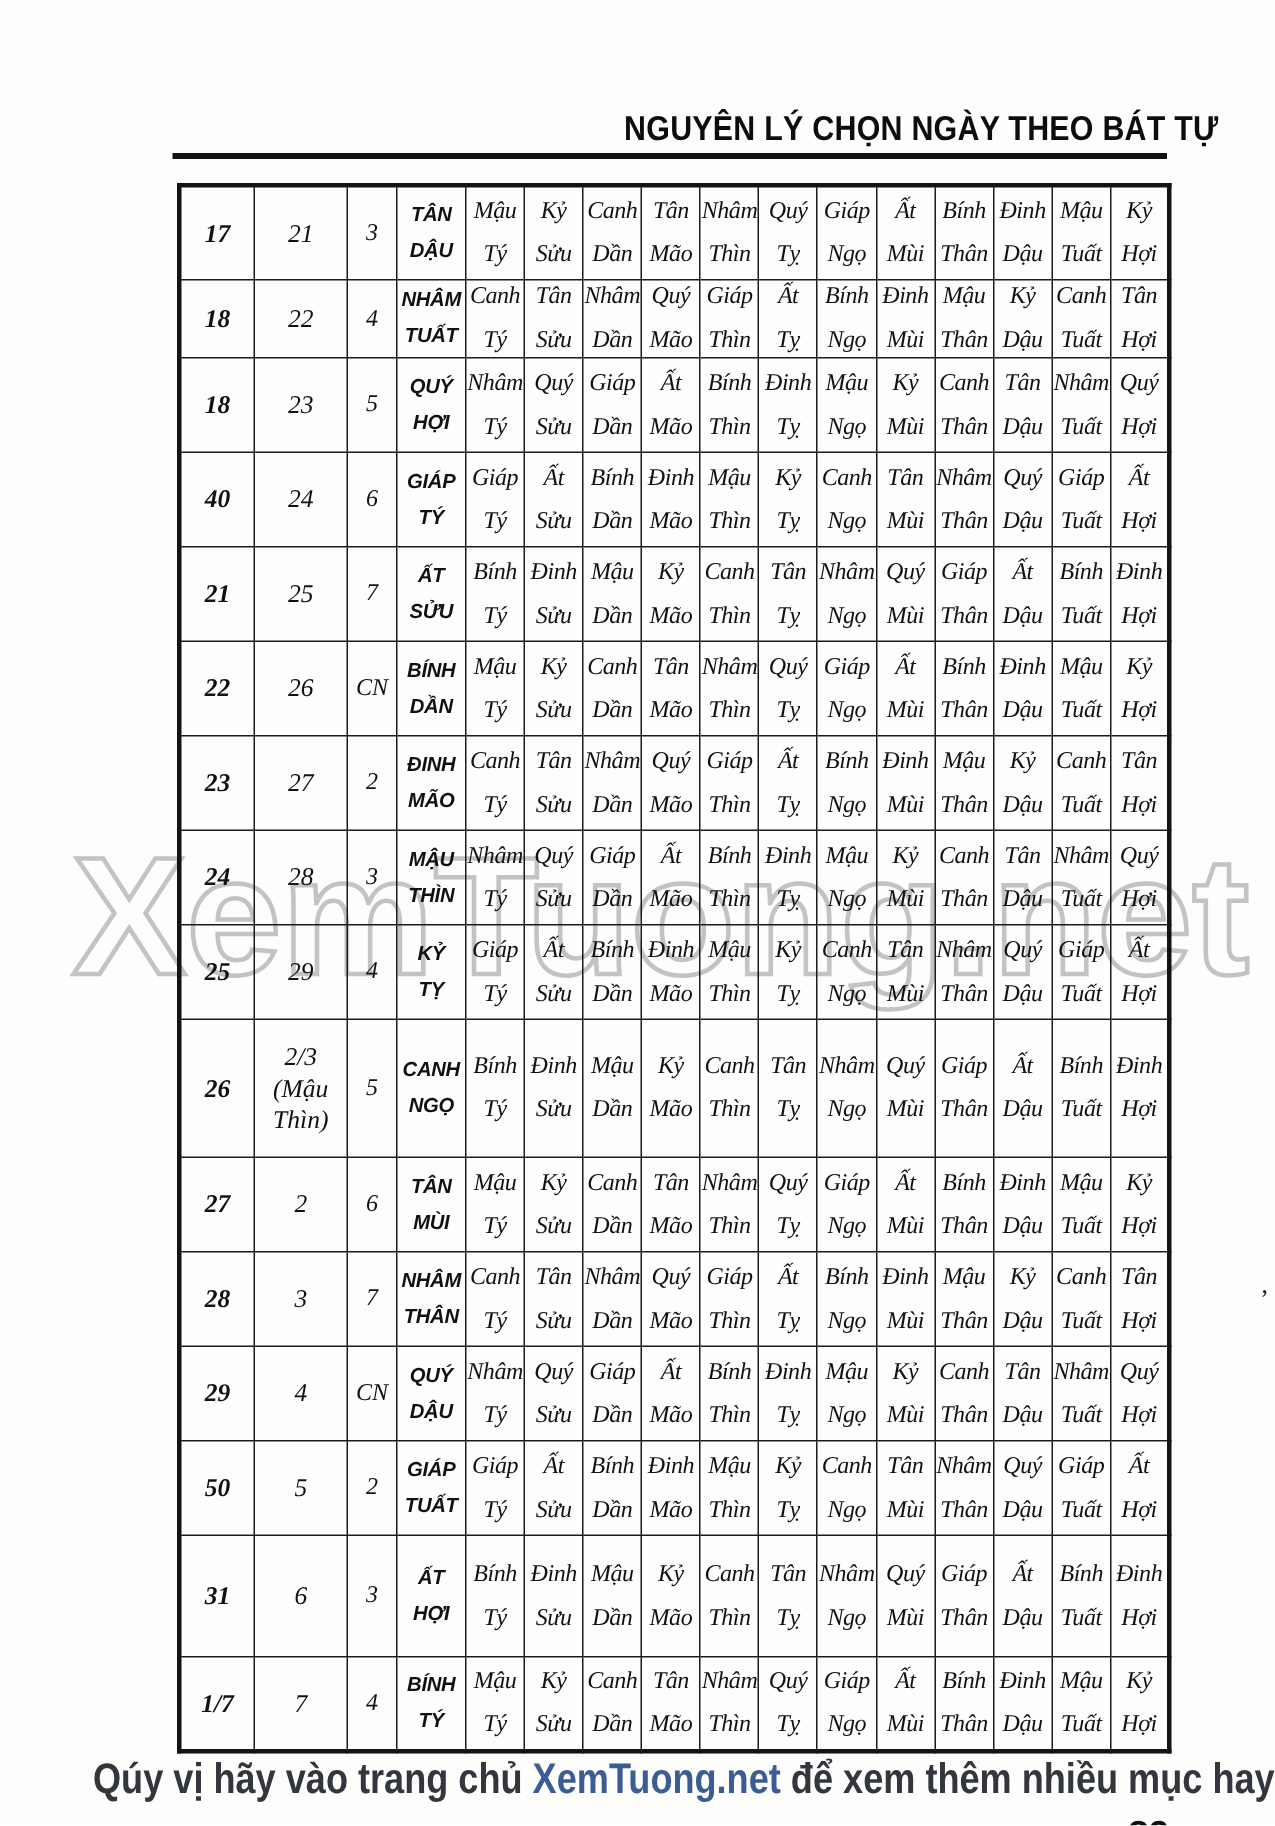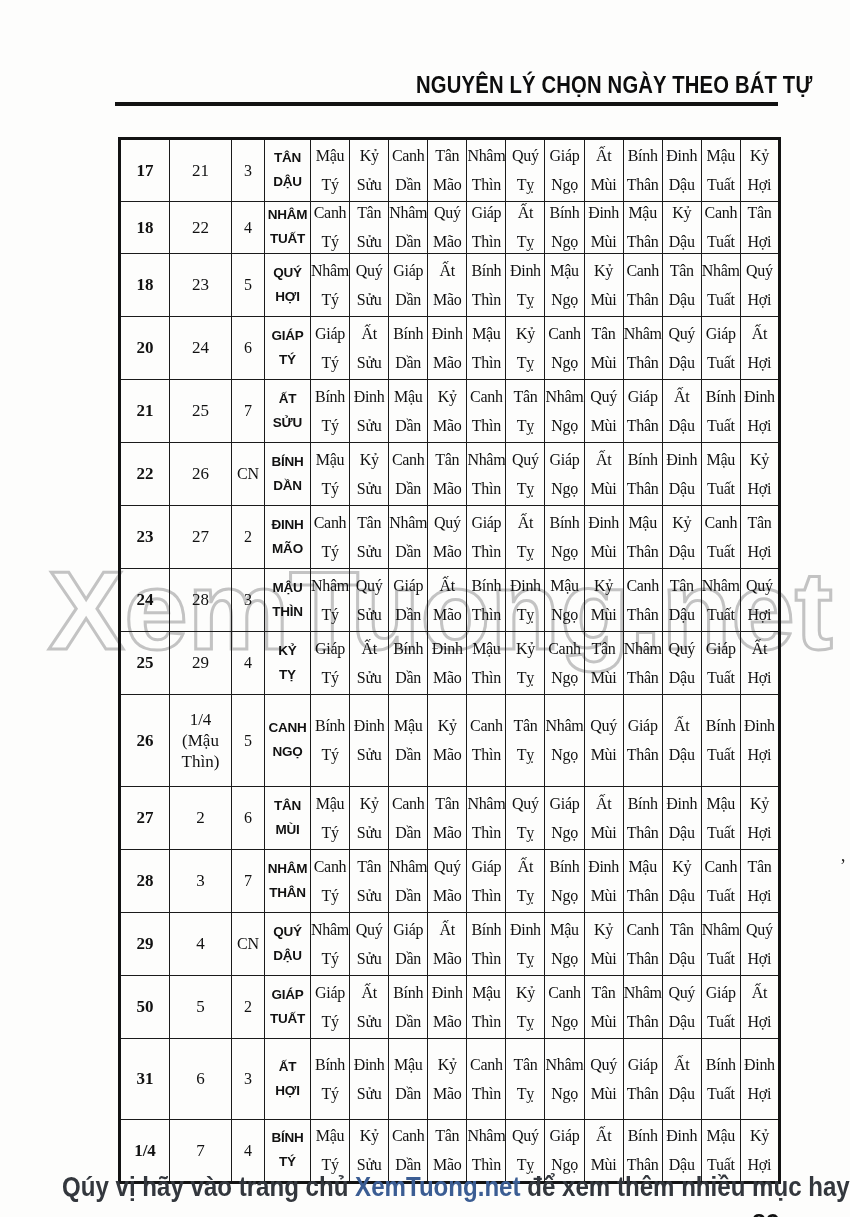--- a/index.html
+++ b/index.html
@@ -18,22 +18,22 @@
   
   .watermark{
     position:absolute;left:48px;top:546px;z-index:1;white-space:nowrap;
     font-family:"Liberation Sans",sans-serif;font-weight:bold;font-size:112px;
     color:rgba(255,255,255,0);-webkit-text-stroke:3px #bfbfbf;
     transform:scaleX(1.02);transform-origin:left center;opacity:.92;
     pointer-events:none;
   }
   
   .canchi-table{
-    position:absolute;left:118px;top:137px;width:660px;z-index:2;
-    border-collapse:collapse;table-layout:fixed;background:transparent;
+    position:absolute;left:118px;top:122px;width:660px;z-index:2;
+    border-collapse:collapse;table-layout:fixed;background:transparent;font-style:italic;
   }
   .canchi-table td{
     border:1.6px solid #1b1b1b;text-align:center;vertical-align:middle;
     padding:0;background:transparent;font-size:16px;line-height:1.25;
     overflow:hidden;
   }
   .canchi-table{border:3px solid #131313;}
   td.c-day{font-weight:bold;font-size:17px;}
   td.c-lunar{font-size:17px;padding:0 3px;}
   td.c-week{font-size:16px;}
@@ -320,21 +320,21 @@
             </div>
           </td>
           <td class="c-hour">
             <div class="two-line">
               <span>Quý</span>
               <span>Hợi</span>
             </div>
           </td>
         </tr>
         <tr style="height: 63px;">
-          <td class="c-day">20</td>
+          <td class="c-day">40</td>
           <td class="c-lunar">24</td>
           <td class="c-week">6</td>
           <td class="c-canchi">
             <div class="two-line">
               <span>GIÁP</span>
               <span>TÝ</span>
             </div>
           </td>
           <td class="c-hour">
             <div class="two-line">
@@ -819,21 +819,21 @@
           </td>
           <td class="c-hour">
             <div class="two-line">
               <span>Ất</span>
               <span>Hợi</span>
             </div>
           </td>
         </tr>
         <tr style="height: 92px;">
           <td class="c-day">26</td>
-          <td class="c-lunar">1/4 (Mậu Thìn)</td>
+          <td class="c-lunar">2/3 (Mậu Thìn)</td>
           <td class="c-week">5</td>
           <td class="c-canchi">
             <div class="two-line">
               <span>CANH</span>
               <span>NGỌ</span>
             </div>
           </td>
           <td class="c-hour">
             <div class="two-line">
               <span>Bính</span>
@@ -1316,21 +1316,21 @@
             </div>
           </td>
           <td class="c-hour">
             <div class="two-line">
               <span>Đinh</span>
               <span>Hợi</span>
             </div>
           </td>
         </tr>
         <tr style="height: 63px;">
-          <td class="c-day">1/4</td>
+          <td class="c-day">1/7</td>
           <td class="c-lunar">7</td>
           <td class="c-week">4</td>
           <td class="c-canchi">
             <div class="two-line">
               <span>BÍNH</span>
               <span>TÝ</span>
             </div>
           </td>
           <td class="c-hour">
             <div class="two-line">

